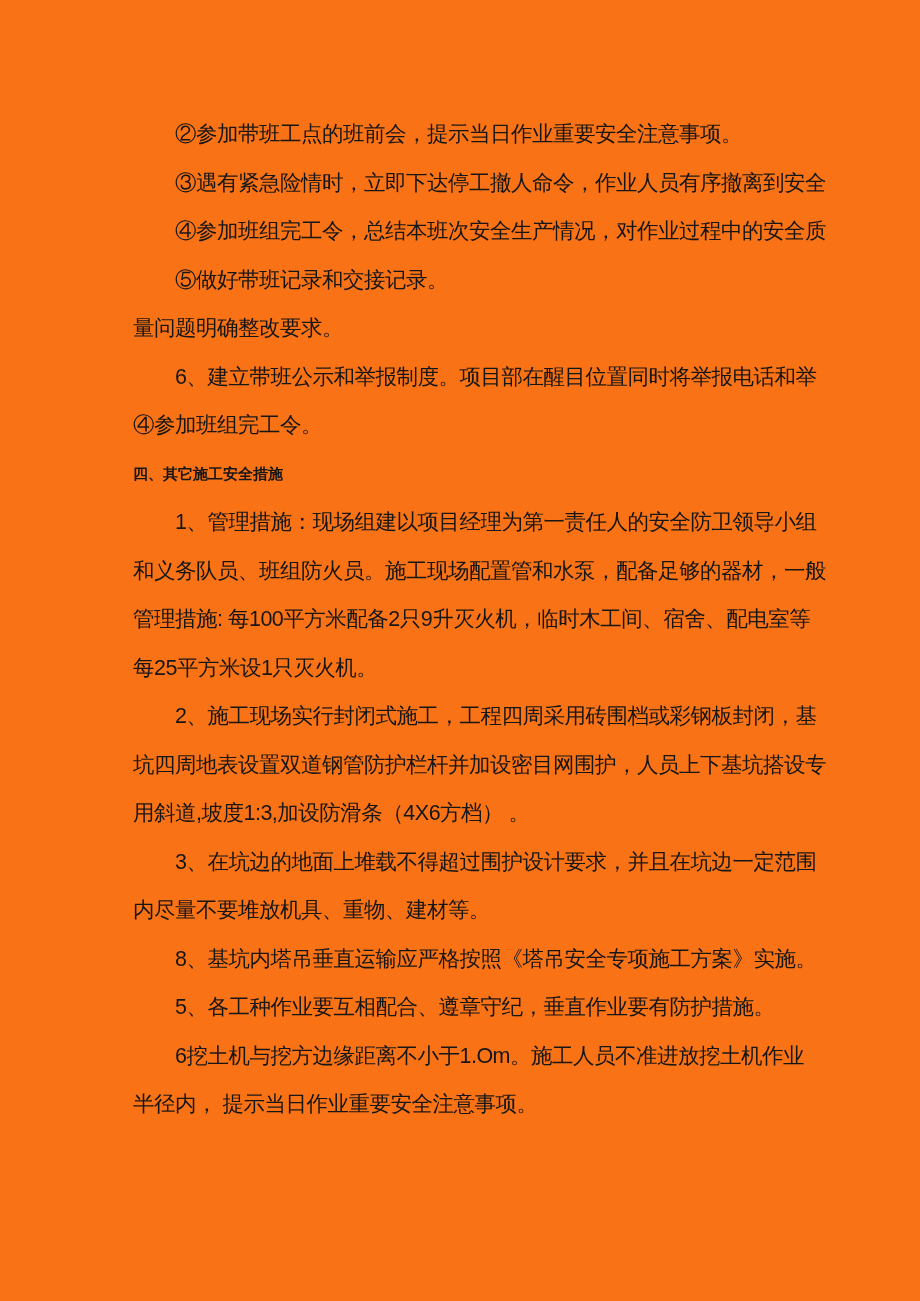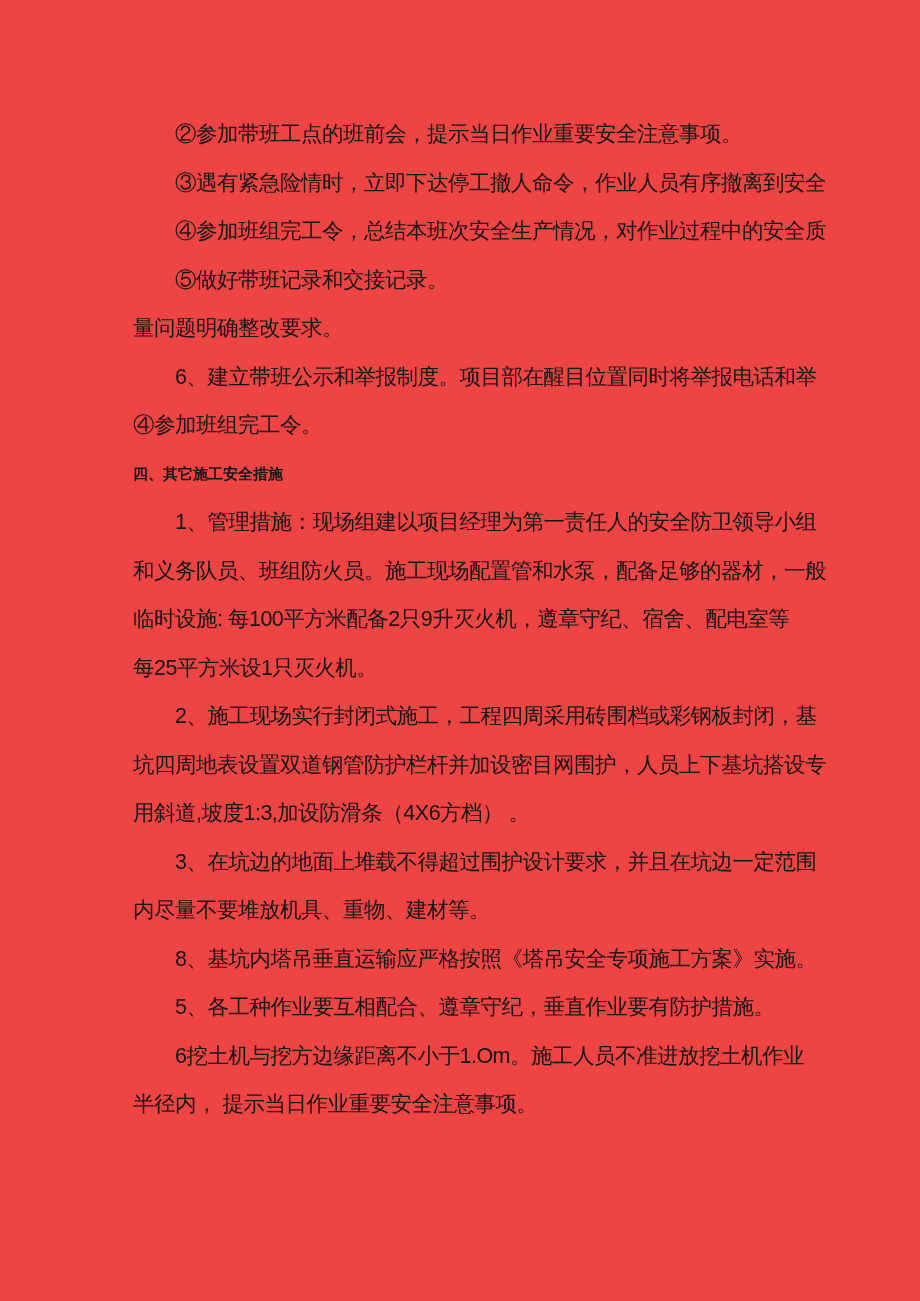--- a/index.html
+++ b/index.html
@@ -4,21 +4,21 @@
 <style>
   html, body {
     margin: 0;
     padding: 0;
     background: #ffffff;
   }
   .page {
     position: relative;
     width: 920px;
     height: 1301px;
-    background: #ef4444;
+    background: #f97316;
     overflow: hidden;
     font-family: "Liberation Sans", sans-serif;
     color: #161616;
   }
   .content {
     position: absolute;
     left: 133px;
     top: 110px;
     width: 700px;
   }
@@ -47,21 +47,21 @@
     <div class="line indent">②参加带班工点的班前会，提示当日作业重要安全注意事项。</div>
     <div class="line indent">③遇有紧急险情时，立即下达停工撤人命令，作业人员有序撤离到安全</div>
     <div class="line indent">④参加班组完工令，总结本班次安全生产情况，对作业过程中的安全质</div>
     <div class="line indent">⑤做好带班记录和交接记录。</div>
     <div class="line">量问题明确整改要求。</div>
     <div class="line indent">6、建立带班公示和举报制度。项目部在醒目位置同时将举报电话和举</div>
     <div class="line">④参加班组完工令。</div>
     <div class="line heading">四、其它施工安全措施</div>
     <div class="line indent">1、管理措施：现场组建以项目经理为第一责任人的安全防卫领导小组</div>
     <div class="line">和义务队员、班组防火员。施工现场配置管和水泵，配备足够的器材，一般</div>
-    <div class="line">临时设施: 每100平方米配备2只9升灭火机，遵章守纪、宿舍、配电室等</div>
+    <div class="line">管理措施: 每100平方米配备2只9升灭火机，临时木工间、宿舍、配电室等</div>
     <div class="line">每25平方米设1只灭火机。</div>
     <div class="line indent">2、施工现场实行封闭式施工，工程四周采用砖围档或彩钢板封闭，基</div>
     <div class="line">坑四周地表设置双道钢管防护栏杆并加设密目网围护，人员上下基坑搭设专</div>
     <div class="line">用斜道,坡度1:3,加设防滑条（4X6方档） 。</div>
     <div class="line indent">3、在坑边的地面上堆载不得超过围护设计要求，并且在坑边一定范围</div>
     <div class="line">内尽量不要堆放机具、重物、建材等。</div>
     <div class="line indent">8、基坑内塔吊垂直运输应严格按照《塔吊安全专项施工方案》实施。</div>
     <div class="line indent">5、各工种作业要互相配合、遵章守纪，垂直作业要有防护措施。</div>
     <div class="line indent">6挖土机与挖方边缘距离不小于1.Om。施工人员不准进放挖土机作业</div>
     <div class="line">半径内， 提示当日作业重要安全注意事项。</div>

